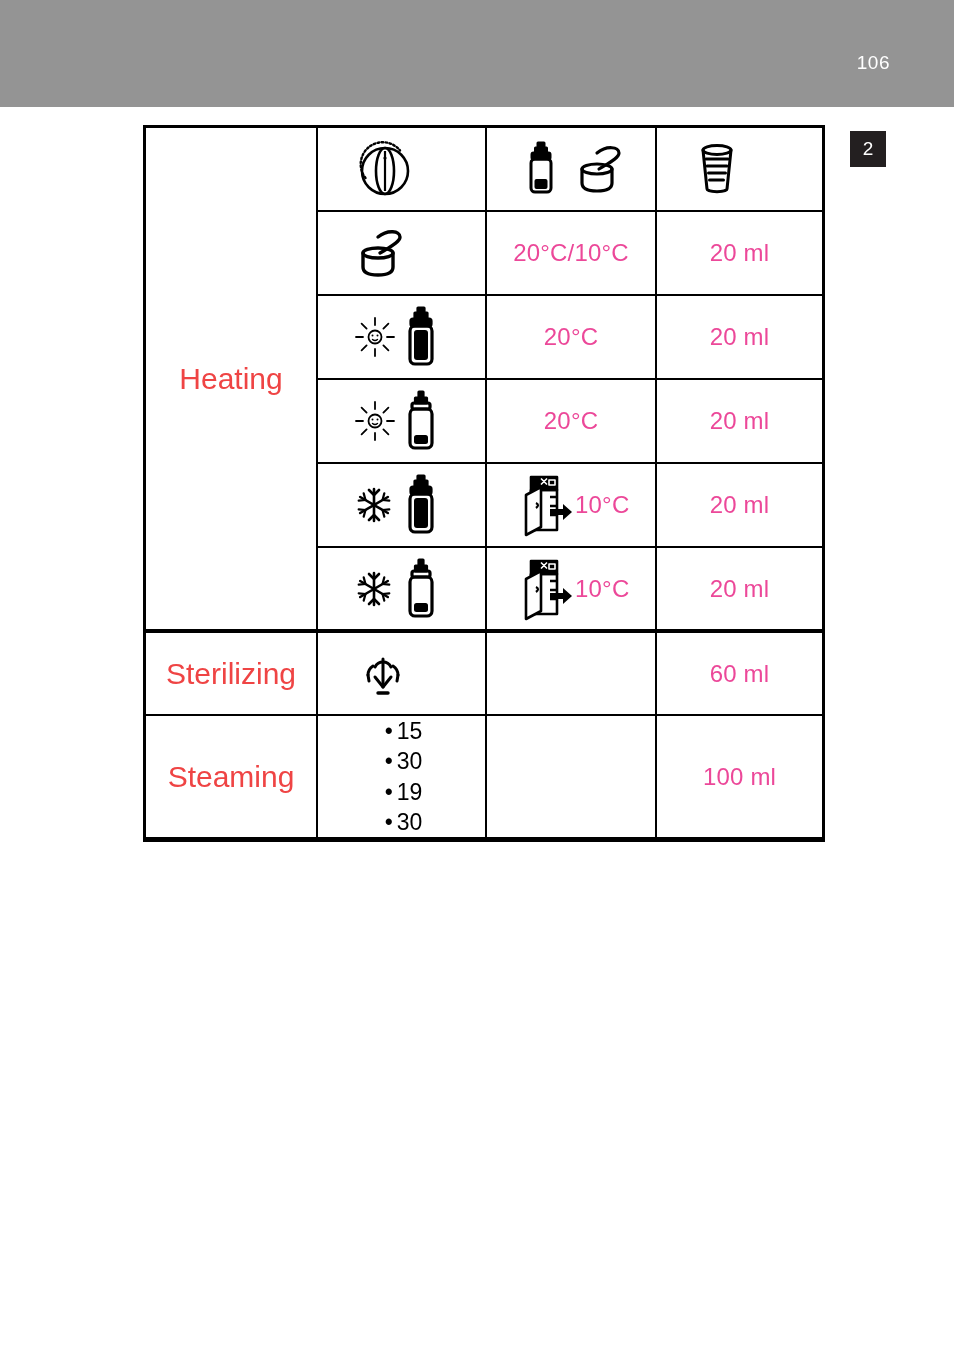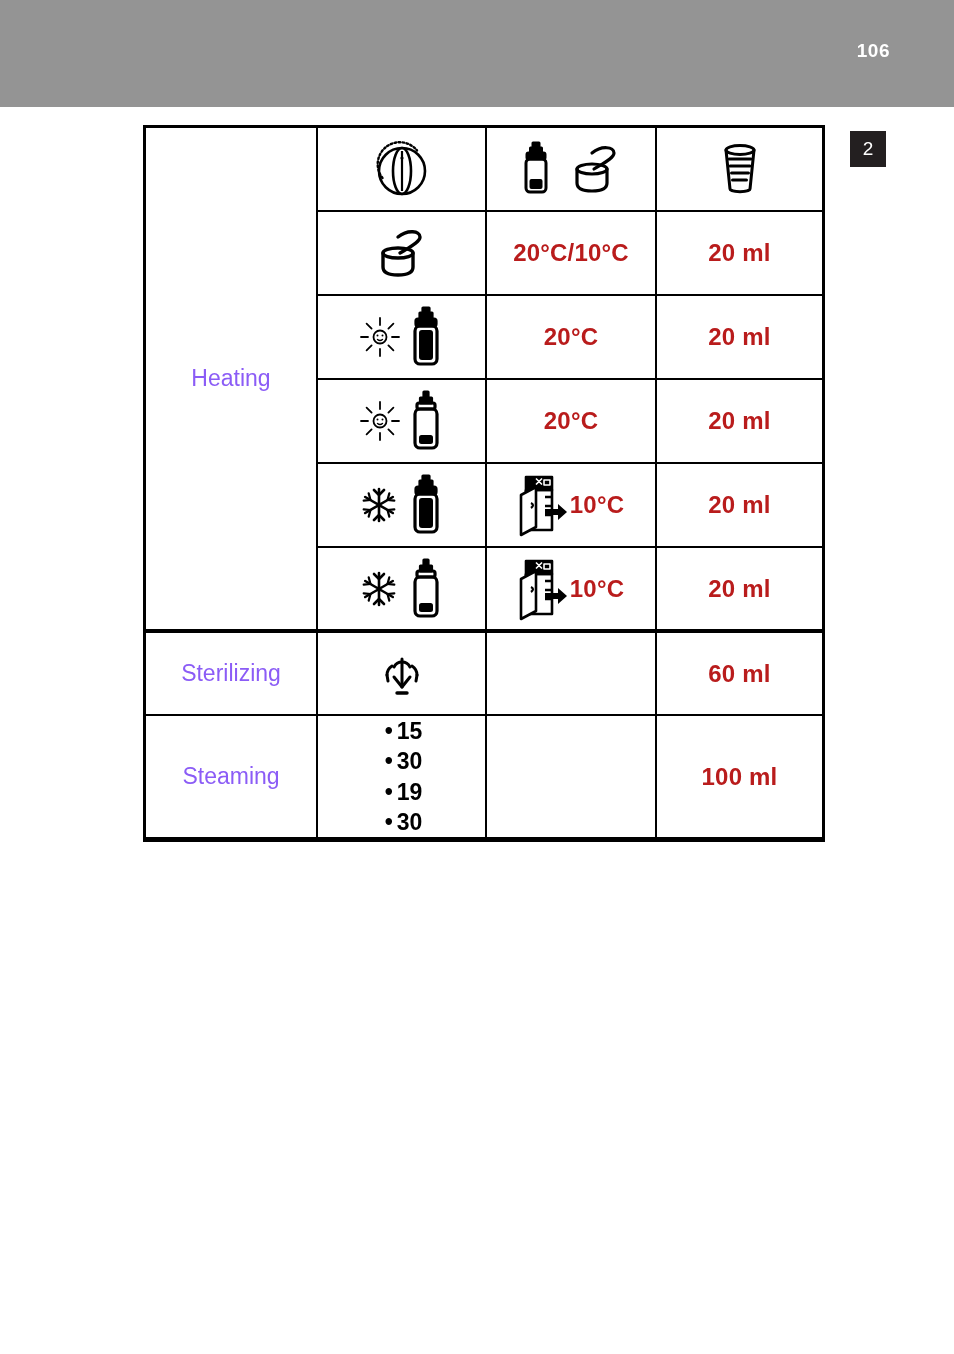--- a/index.html
+++ b/index.html
@@ -13,24 +13,24 @@
 
   
   .header-band {
     position: absolute;
     left: 0; top: 0;
     width: 954px; height: 107px;
     background: #949494;
   }
   .page-number {
     position: absolute;
-    right: 64px; top: 40px;
+    right: 64px; top: 52px;
     color: #ffffff;
     font-size: 19px;
-    font-weight: 700;
+    font-weight: 400;
     letter-spacing: .5px;
   }
 
   
   .chapter-badge {
     position: absolute;
     left: 850px; top: 131px;
     width: 36px; height: 36px;
     background: #231f20;
     color: #ffffff;
@@ -60,55 +60,56 @@
   }
   
   table.spec { outline: 1px solid #000; }
 
   col.c1 { width: 172px; }
   col.c2 { width: 169px; }
   col.c3 { width: 170px; }
   col.c4 { width: 167px; }
 
   td.rowlabel {
-    font-size: 23px;
-    color: #8b5cf6;
+    font-size: 30px;
+    color: #ef4444;
     text-align: center;
   }
   td.value {
     font-size: 24px;
-    font-weight: 700;
-    color: #b91c1c;
+    font-weight: 400;
+    color: #ec4899;
     letter-spacing: .2px;
   }
   td.icon-cell { line-height: 0; }
 
   .thick-top { border-top-width: 4px !important; }
   .thick-bottom { border-bottom-width: 4px !important; }
 
   
   .steam-list {
     display: inline-block;
     text-align: left;
     font-size: 23px;
-    font-weight: 700;
+    font-weight: 400;
     line-height: 1.32;
   }
   .steam-list .li { white-space: nowrap; }
   .steam-list .bul {
     display: inline-block;
     width: 16px;
     text-align: center;
   }
 
   .icon-row {
     display: flex;
     align-items: center;
-    justify-content: center;
+    justify-content: flex-start;
     gap: 14px;
+    padding-left: 36px;
   }
   svg { display: block; }
 </style>
 </head>
 <body>
 
 <div class="header-band">
   <div class="page-number">106</div>
 </div>
 

